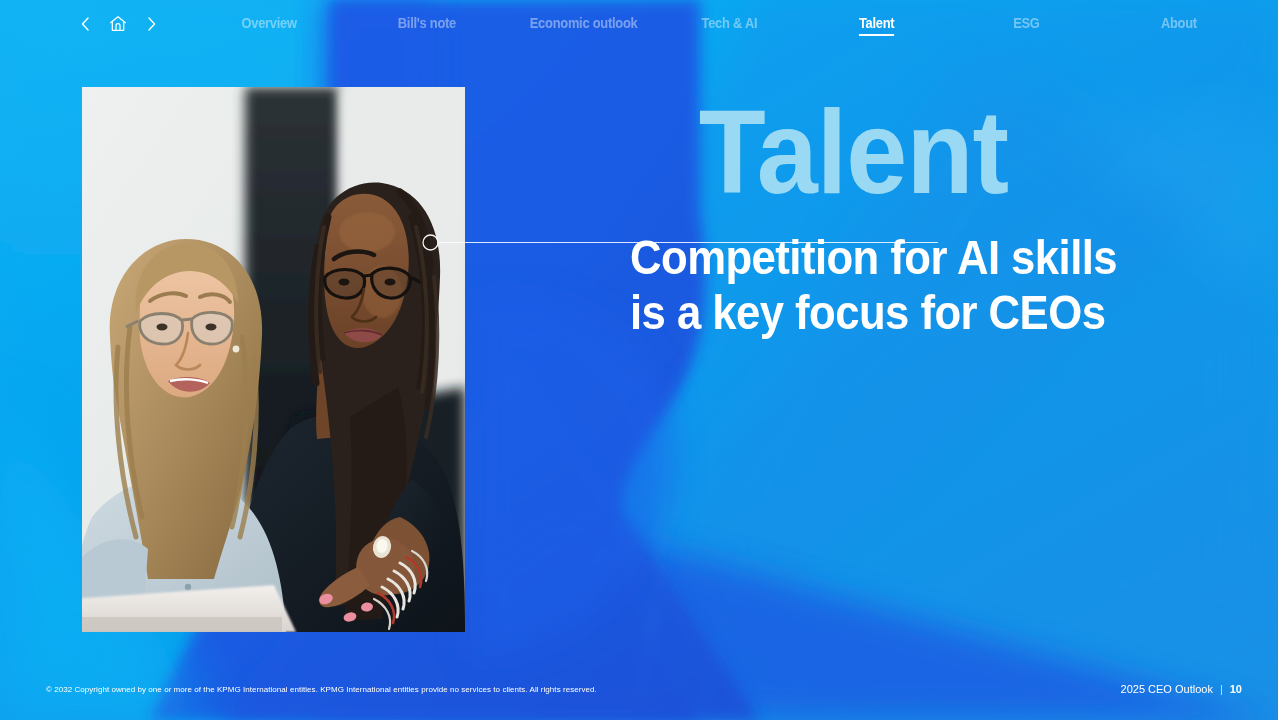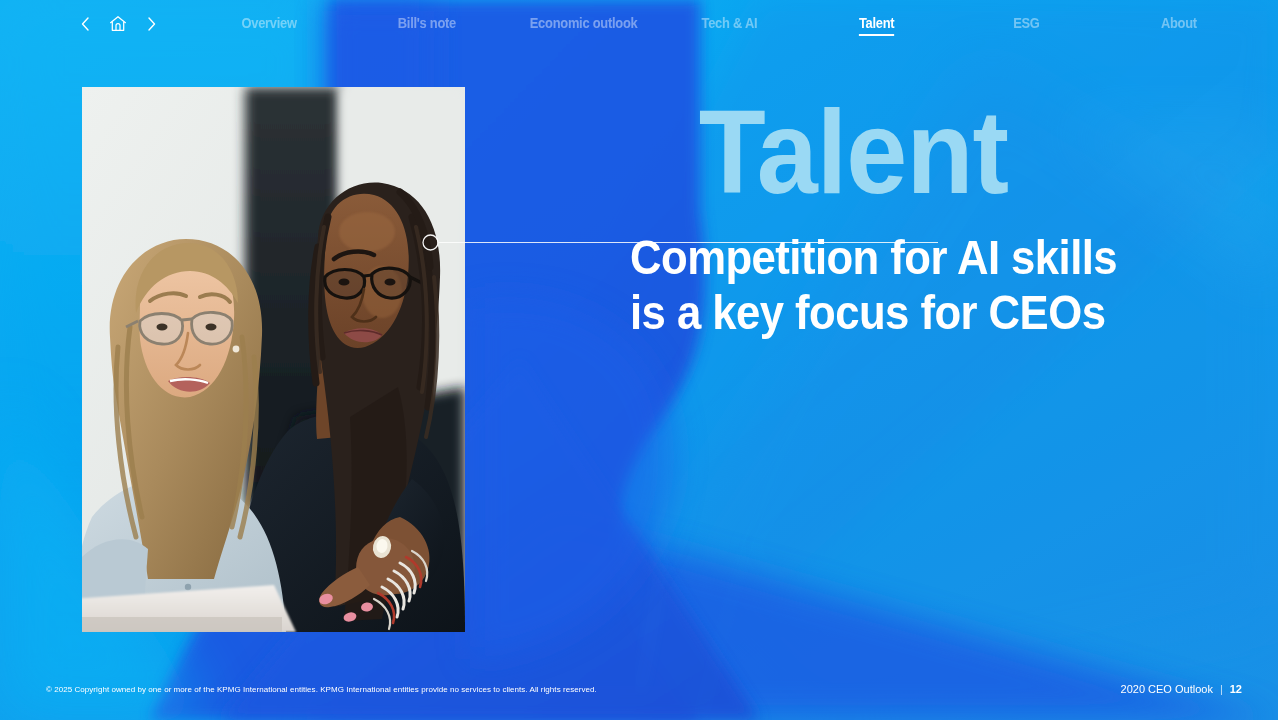--- a/index.html
+++ b/index.html
@@ -417,19 +417,19 @@
 </div>
 
 <div id="hero">
   <div id="herotitle">Talent</div>
   <div id="heroheadline">
     <span class="ln">Competition for AI skills</span>
     <span class="ln">is a key focus for CEOs</span>
   </div>
 </div>
 
-<div id="copyright">© 2025 Copyright owned by one or more of the KPMG International entities. KPMG International entities provide no services to clients. All rights reserved.</div>
+<div id="copyright">© 2032 Copyright owned by one or more of the KPMG International entities. KPMG International entities provide no services to clients. All rights reserved.</div>
 
 <div id="pagemeta">
-  <span>2020 CEO Outlook</span>
+  <span>2025 CEO Outlook</span>
   <span class="sep">|</span>
-  <span class="pg">12</span>
+  <span class="pg">10</span>
 </div>
 
 </body></html>

